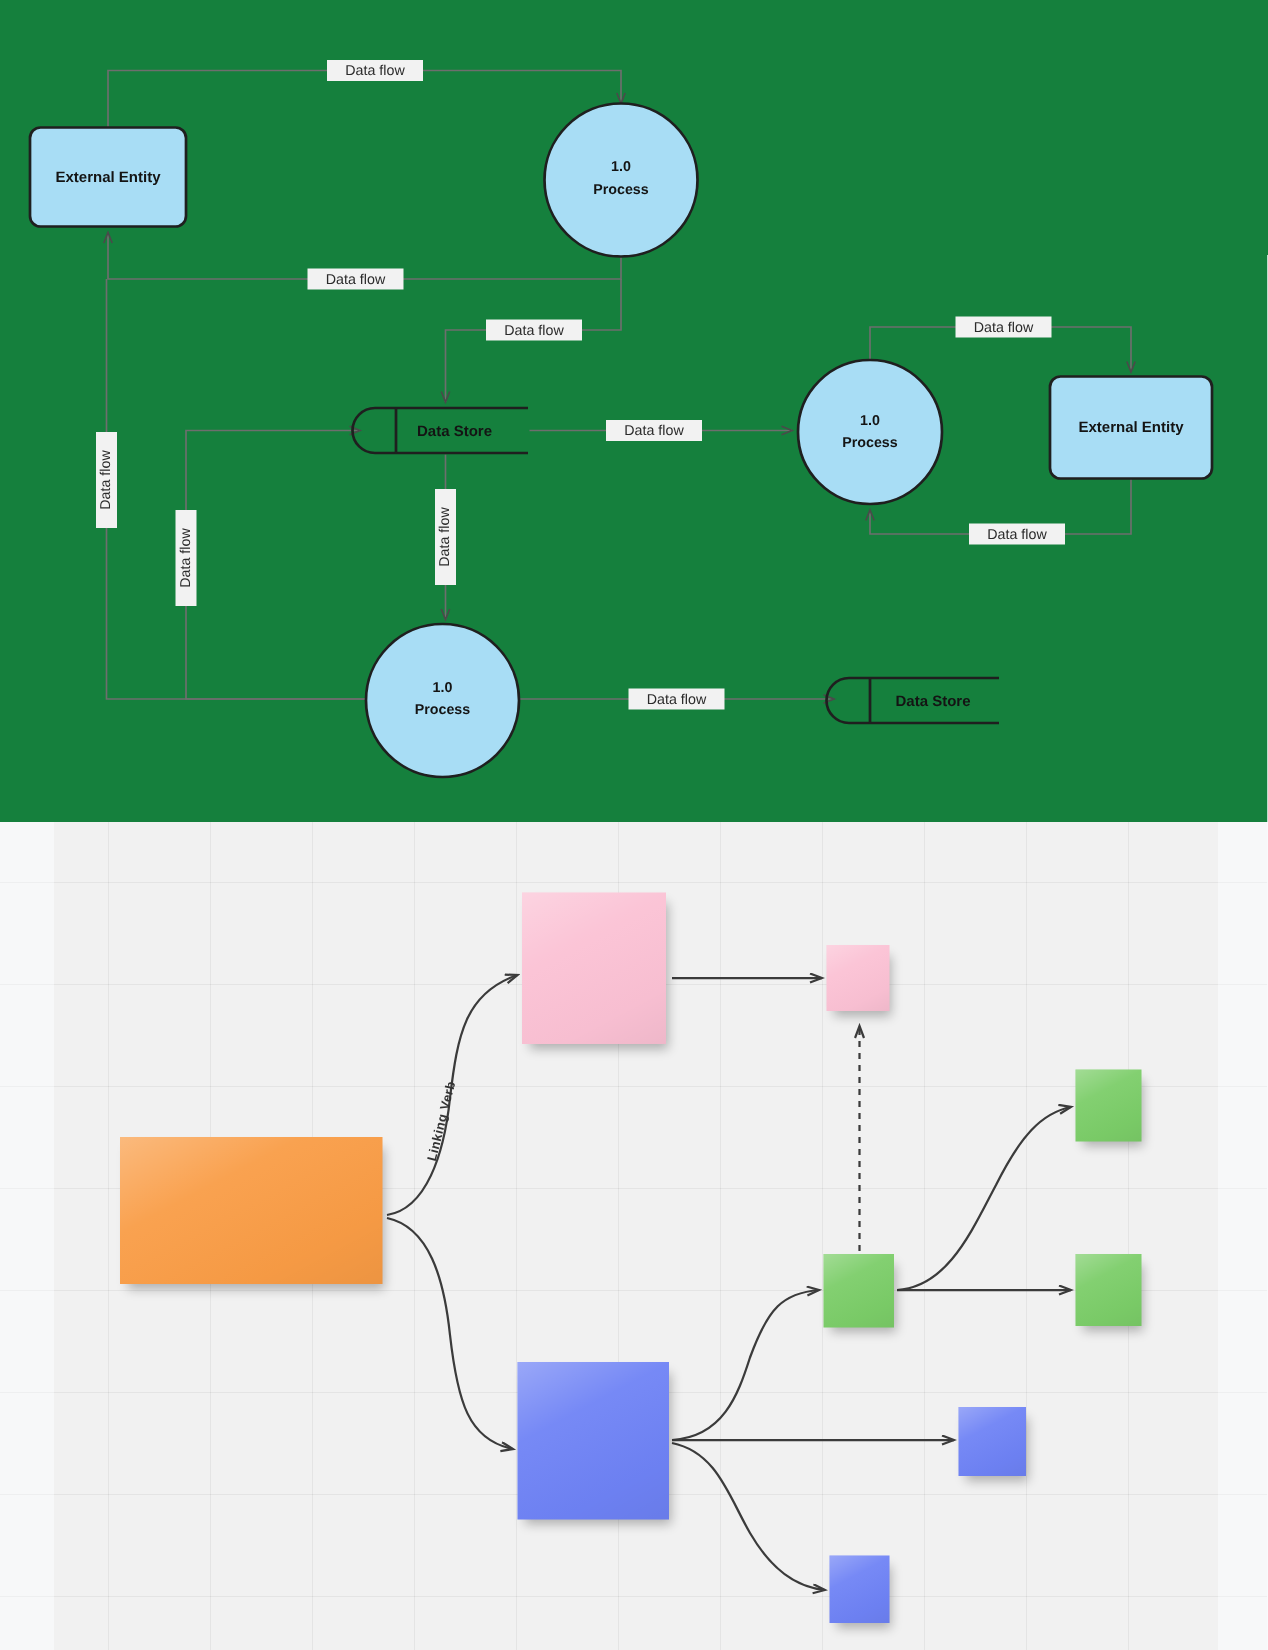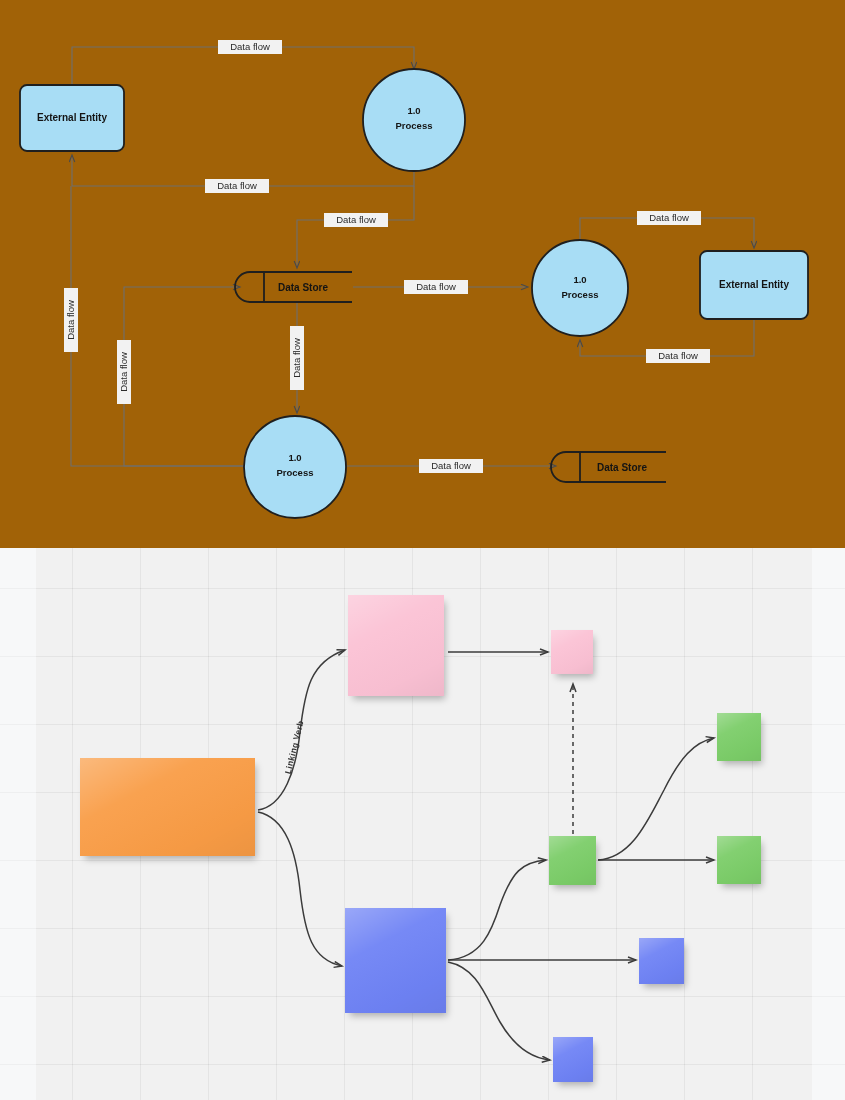--- a/index.html
+++ b/index.html
@@ -8,21 +8,21 @@
     width:845px;height:1100px;
     font-family:"Liberation Sans", sans-serif;
     background:#ffffff;
     overflow:hidden;
   }
   #root{position:relative;width:845px;height:1100px;overflow:hidden;}
 
   
   #dfd-panel{
     position:absolute;left:0;top:0;width:845px;height:548px;
-    background:#a16207;
+    background:#15803d;
     overflow:hidden;
   }
   #dfd-svg{position:absolute;left:0;top:0;}
 
   .dfd-label{
     font-family:"Liberation Sans", sans-serif;
     font-size:9.5px;
     fill:#2b2b2b;
     text-anchor:middle;
     dominant-baseline:middle;

